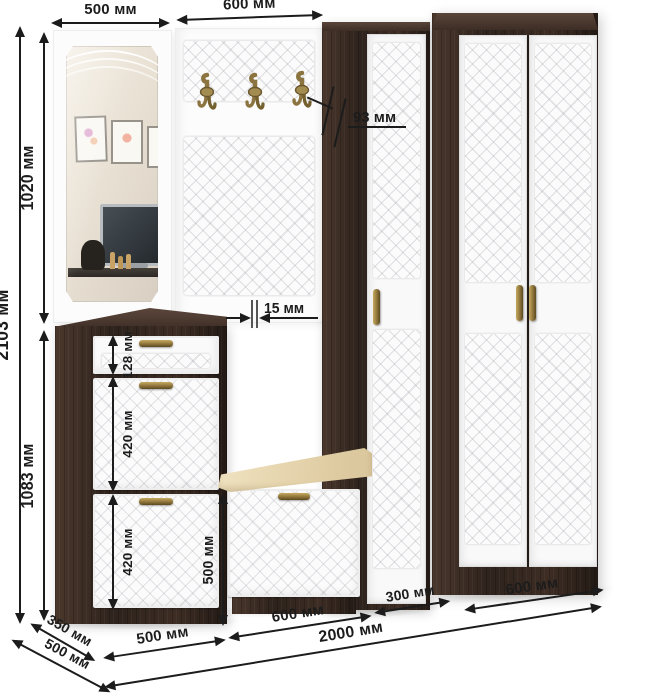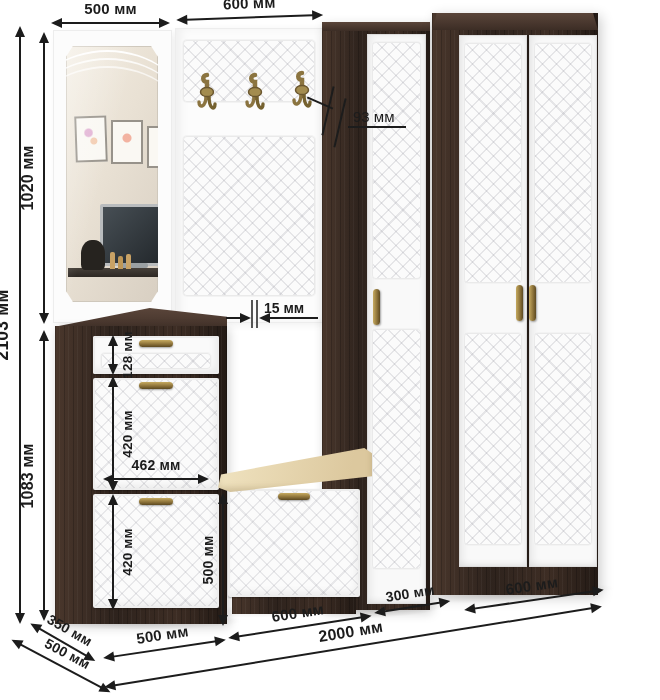--- a/index.html
+++ b/index.html
@@ -193,21 +193,21 @@
         <i class="b"></i>
       </div>
     <span class="lbl fs16">1083 мм</span>
   </div>
 
   <div>
     <div class="line" style="left:306px;top:102px;width:28px;height:2.2px;transform:rotate(24deg);"></div>
     <div class="line" style="left:327px;top:86px;width:2.4px;height:50px;transform:rotate(13deg);"></div>
     <div class="line" style="left:339px;top:98px;width:2.4px;height:50px;transform:rotate(13deg);"></div>
     <div class="line" style="left:348px;top:126px;width:58px;height:2.4px;"></div>
-    <span class="lbl fs15" style="position:absolute;left:353px;top:108px;font-weight:normal;z-index:40;">93 мм</span>
+    <span class="lbl fs15" style="position:absolute;left:353px;top:108px;font-weight:bold;z-index:40;">93 мм</span>
   </div>
 
   <div>
     <div class="line" style="left:251px;top:300px;width:1.6px;height:28px;background:#555;"></div>
     <div class="line" style="left:256px;top:300px;width:1.6px;height:28px;background:#555;"></div>
     <div class="line" style="left:226px;top:317px;width:22px;height:2.2px;"></div>
     <div class="ah" style="left:240px;top:313px;border-width:5px 0 5px 11px;border-left-color:var(--ink);"></div>
     <div class="ah" style="left:259px;top:313px;border-width:5px 11px 5px 0;border-right-color:var(--ink);"></div>
     <div class="line" style="left:268px;top:317px;width:50px;height:2.2px;"></div>
     <span class="lbl fs14" style="position:absolute;left:264px;top:300px;font-weight:bold;z-index:40;">15 мм</span>
@@ -220,27 +220,20 @@
       </div>
     <span class="lbl fs13">128 мм</span>
   </div>
   <div class="vdim lr" style="left:107px;top:377px;height:114px;">
     <div class="vbar">
         <i class="t"></i>
         <i class="b"></i>
       </div>
     <span class="lbl fs13">420 мм</span>
   </div>
-  <div class="hdim" style="left:104px;top:458px;width:104px;">
-    <span class="lbl fs14">462 мм</span>
-    <div class="hbar">
-        <i class="l"></i>
-        <i class="r"></i>
-      </div>
-  </div>
   <div class="vdim lr" style="left:107px;top:495px;height:114px;">
     <div class="vbar">
         <i class="t"></i>
         <i class="b"></i>
       </div>
     <span class="lbl fs13">420 мм</span>
   </div>
 
   <div class="vdim ll" style="left:217px;top:494px;height:131px;">
     <div class="vbar">

